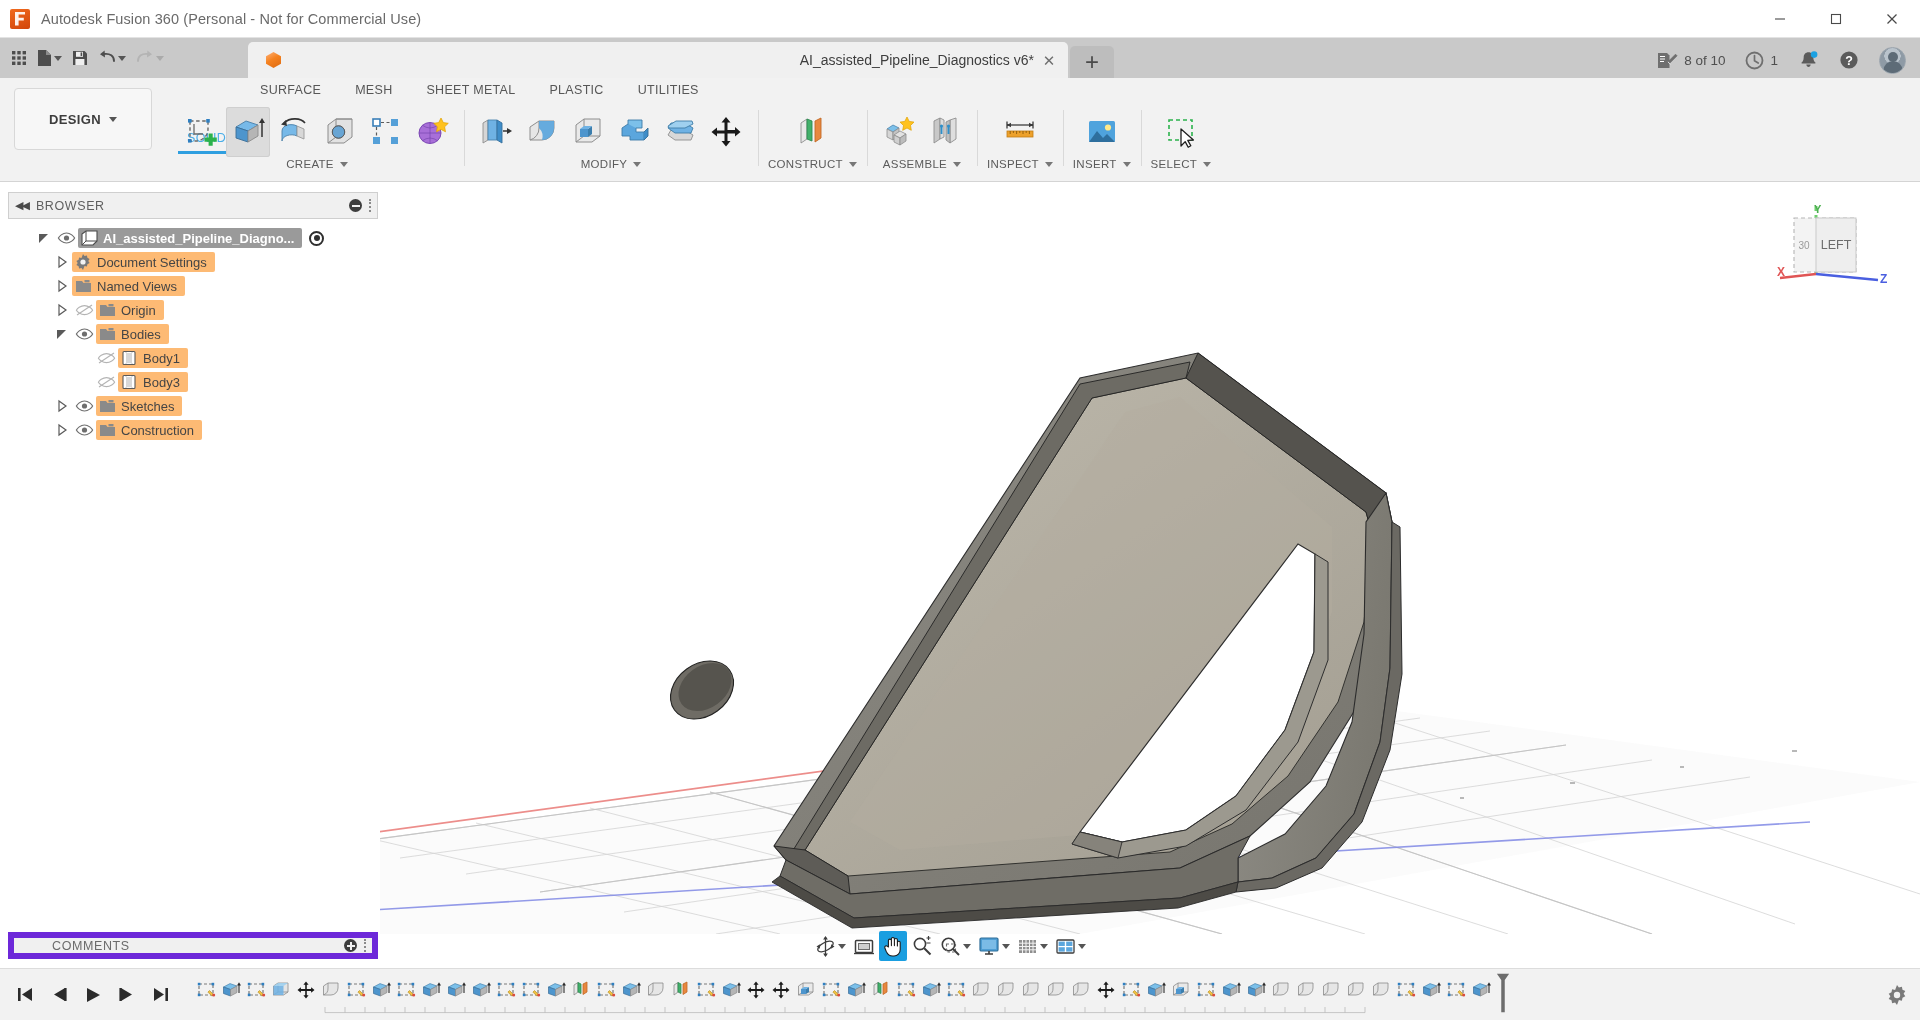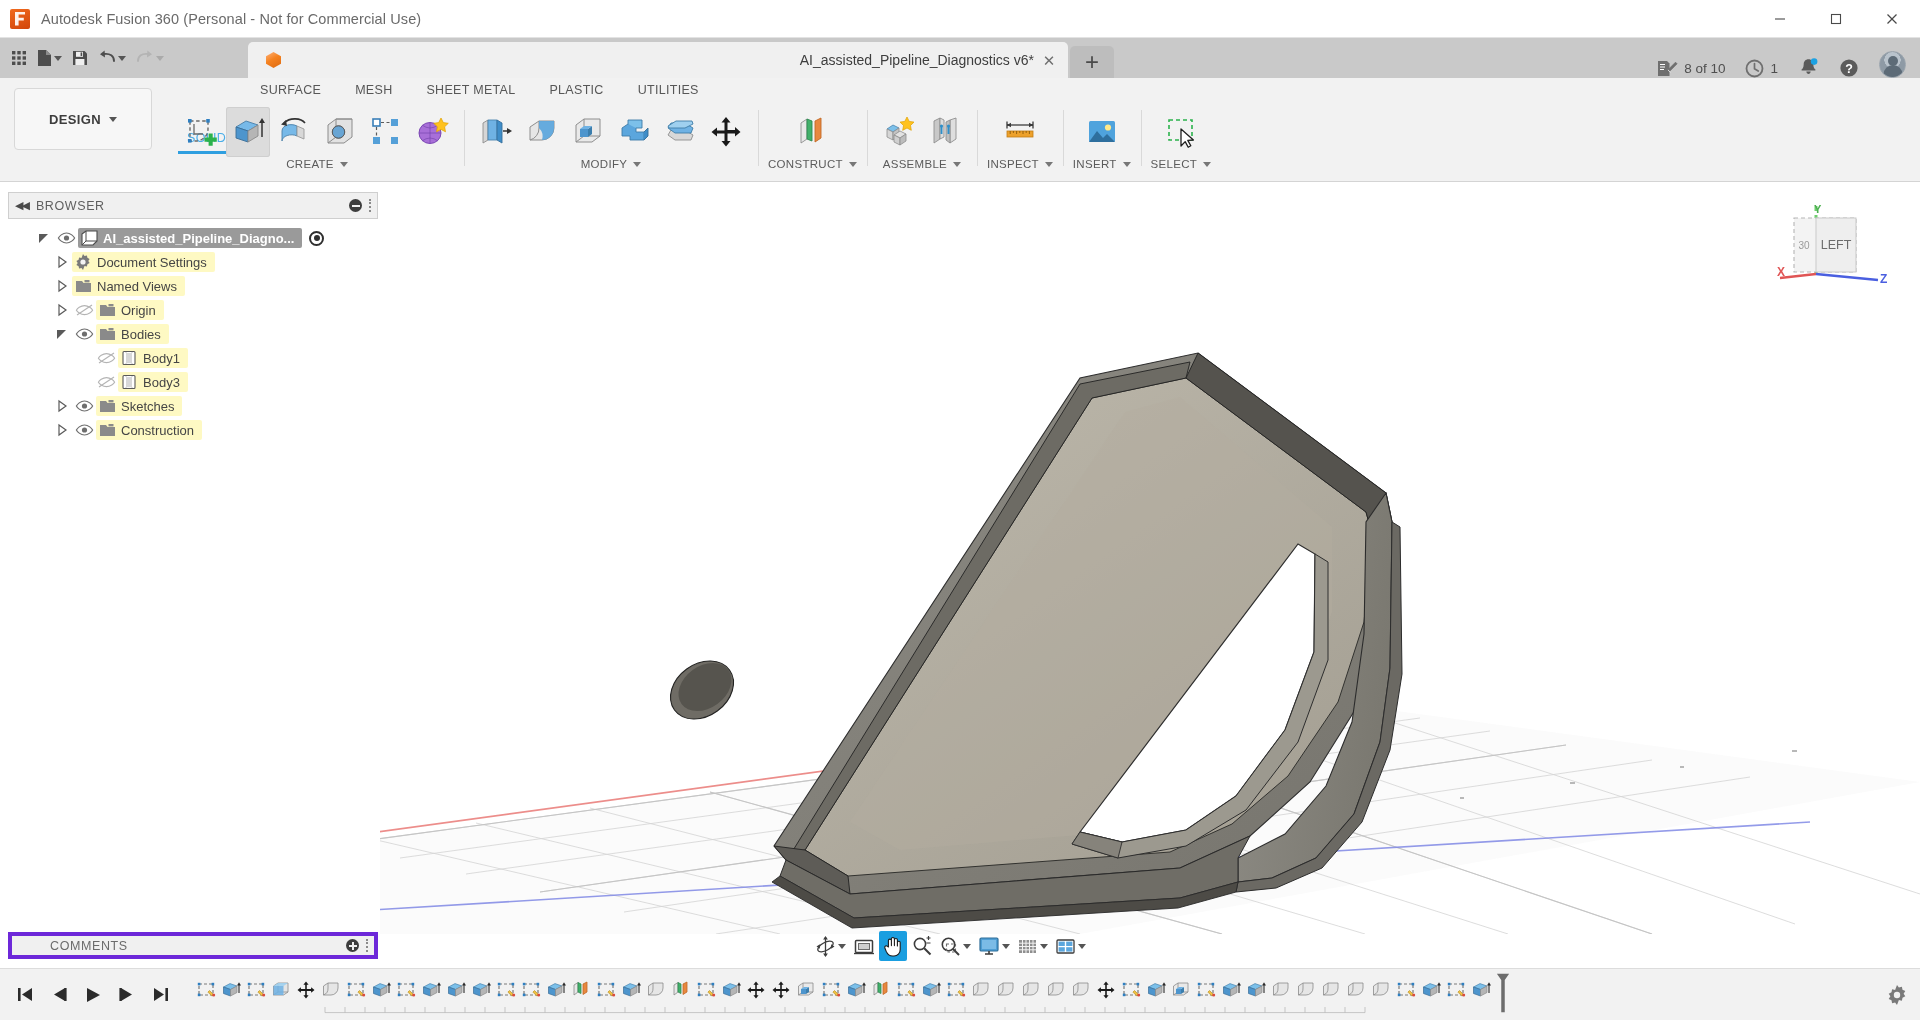--- a/index.html
+++ b/index.html
@@ -70,21 +70,21 @@
     position: absolute; right: 10px; top: 50%; transform: translateY(-50%);
     width: 18px; height: 18px; display:flex;align-items:center;justify-content:center;
     color: #6f6f6f; font-size: 15px; line-height: 1;
   }
   .newtab {
     width: 44px; height: 32px; background: #bdbdbd; border-radius: 5px 5px 0 0;
     display: flex; align-items: center; justify-content: center; margin-left: 2px;
     color: #4a4a4a; font-size: 24px; font-weight: 300; line-height: 1;
   }
   .tabright {
-    margin-left: auto; display: flex; align-items: flex-end; gap: 20px;
+    margin-left: auto; display: flex; align-items: center; gap: 20px;
     padding-right: 14px; height: 36px;
   }
   .tr-item { display: flex; align-items: center; gap: 6px; color: #4f4f4f; font-size: 13.5px; }
   .avatar {
     width: 27px; height: 27px; border-radius: 50%;
     background: radial-gradient(circle at 50% 32%, #b9c3cc 0 38%, #8e9aa5 39% 100%);
     position: relative; overflow: hidden; border:1px solid #9aa4ad;
   }
   .avatar::before{content:"";position:absolute;left:50%;top:16%;width:10px;height:10px;border-radius:50%;background:#5d6b77;transform:translateX(-50%);}
   .avatar::after{content:"";position:absolute;left:50%;top:52%;width:19px;height:16px;border-radius:10px 10px 0 0;background:#5d6b77;transform:translateX(-50%);}
@@ -140,21 +140,21 @@
   .dotminus {
     width: 13px; height: 13px; border-radius: 50%; background: #3d3d3d; position: relative;
   }
   .dotminus::after{content:"";position:absolute;left:2.5px;top:5.5px;width:8px;height:2px;background:#f0f0f0;}
   .grip { width:2px; height:13px; border-left:2px dotted #8a8a8a; }
   .collapse-arrows { display:flex; color:#4a4a4a; font-size:11px; letter-spacing:-2px; }
 
   .brtree { padding-top: 7px; font-size: 13px; color: #454545; }
   .trow { display: flex; align-items: center; height: 24px; }
   .trow .pill { display:flex; align-items:center; height:20px; border-radius:2px; padding-right:8px; }
-  .trow .pill.gray { background:#fef9c3; }
+  .trow .pill.gray { background:#fdba74; }
   .trow .pill.sel { background:#9a9a9a; color:#fff; }
   .twist {
     width: 20px; height: 20px; display:flex;align-items:center;justify-content:center; flex:none;
   }
   .twist svg { display:block; }
   .eye { width: 24px; height: 20px; display:flex;align-items:center;justify-content:center; flex:none; }
   .ticon { width: 22px; height: 20px; display:flex;align-items:center;justify-content:center; flex:none; margin-right:3px;}
   .tlabel { font-size: 13px; white-space: nowrap; }
   .radio-o {
     width: 15px; height: 15px; border-radius: 50%; border: 2px solid #2f2f2f; background:#fff;
@@ -168,21 +168,21 @@
     background: #ffffff; overflow: hidden;
   }
   .vp-svg { position:absolute; left:0; top:0; }
 
   
   .viewcube { position: absolute; right: 28px; top: 22px; width: 118px; height: 110px; }
 
   
   .comments {
     position: absolute; left: 8px; top: 932px; width: 370px; height: 27px;
-    background: #f0f0f0; border: 4px solid #6d28d9; display: flex; align-items: center;
+    background: #f0f0f0; border: 6px solid #6d28d9; display: flex; align-items: center;
     padding: 0 6px; gap: 8px;
   }
   .comments .t { font-size: 12.5px; color: #6b6b6b; letter-spacing: .6px; }
   .comments .right { margin-left: auto; display:flex; align-items:center; gap:7px;}
   .dotplus { width: 13px; height: 13px; border-radius: 50%; background: #3d3d3d; position: relative; }
   .dotplus::after{content:"";position:absolute;left:2.5px;top:5.5px;width:8px;height:2px;background:#f0f0f0;}
   .dotplus::before{content:"";position:absolute;left:5.5px;top:2.5px;width:2px;height:8px;background:#f0f0f0;}
 
   
   .navbar {

